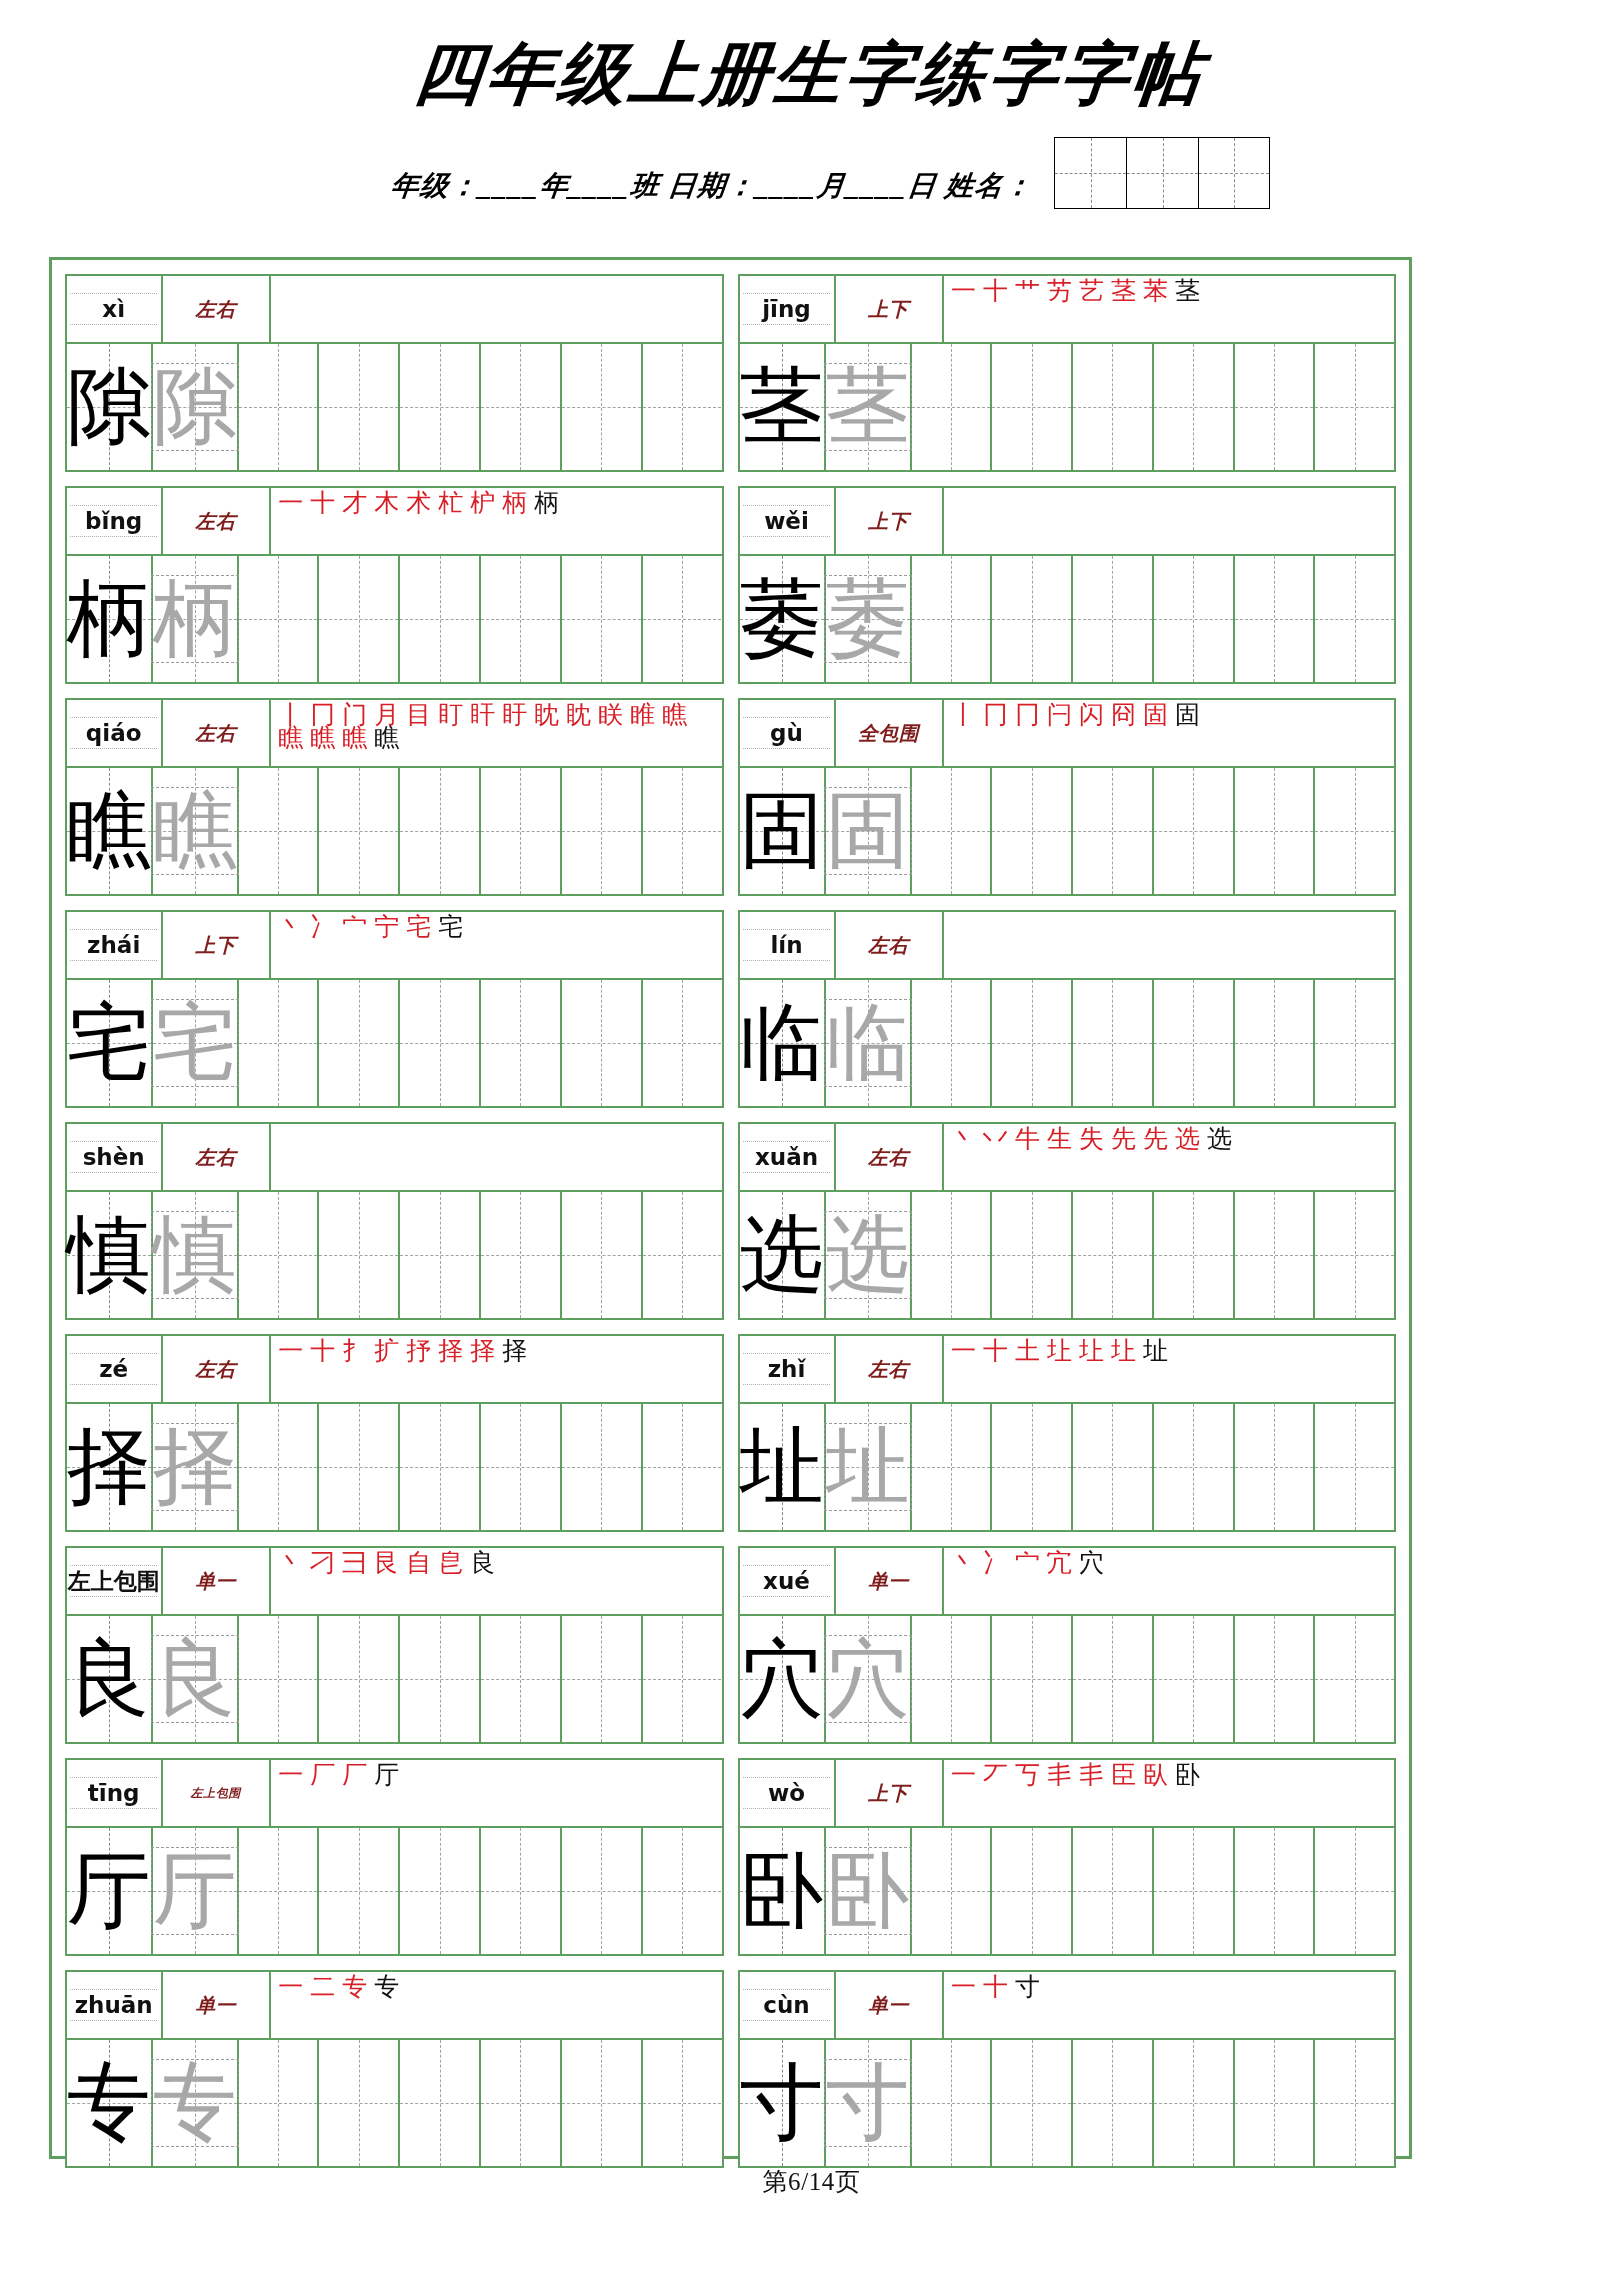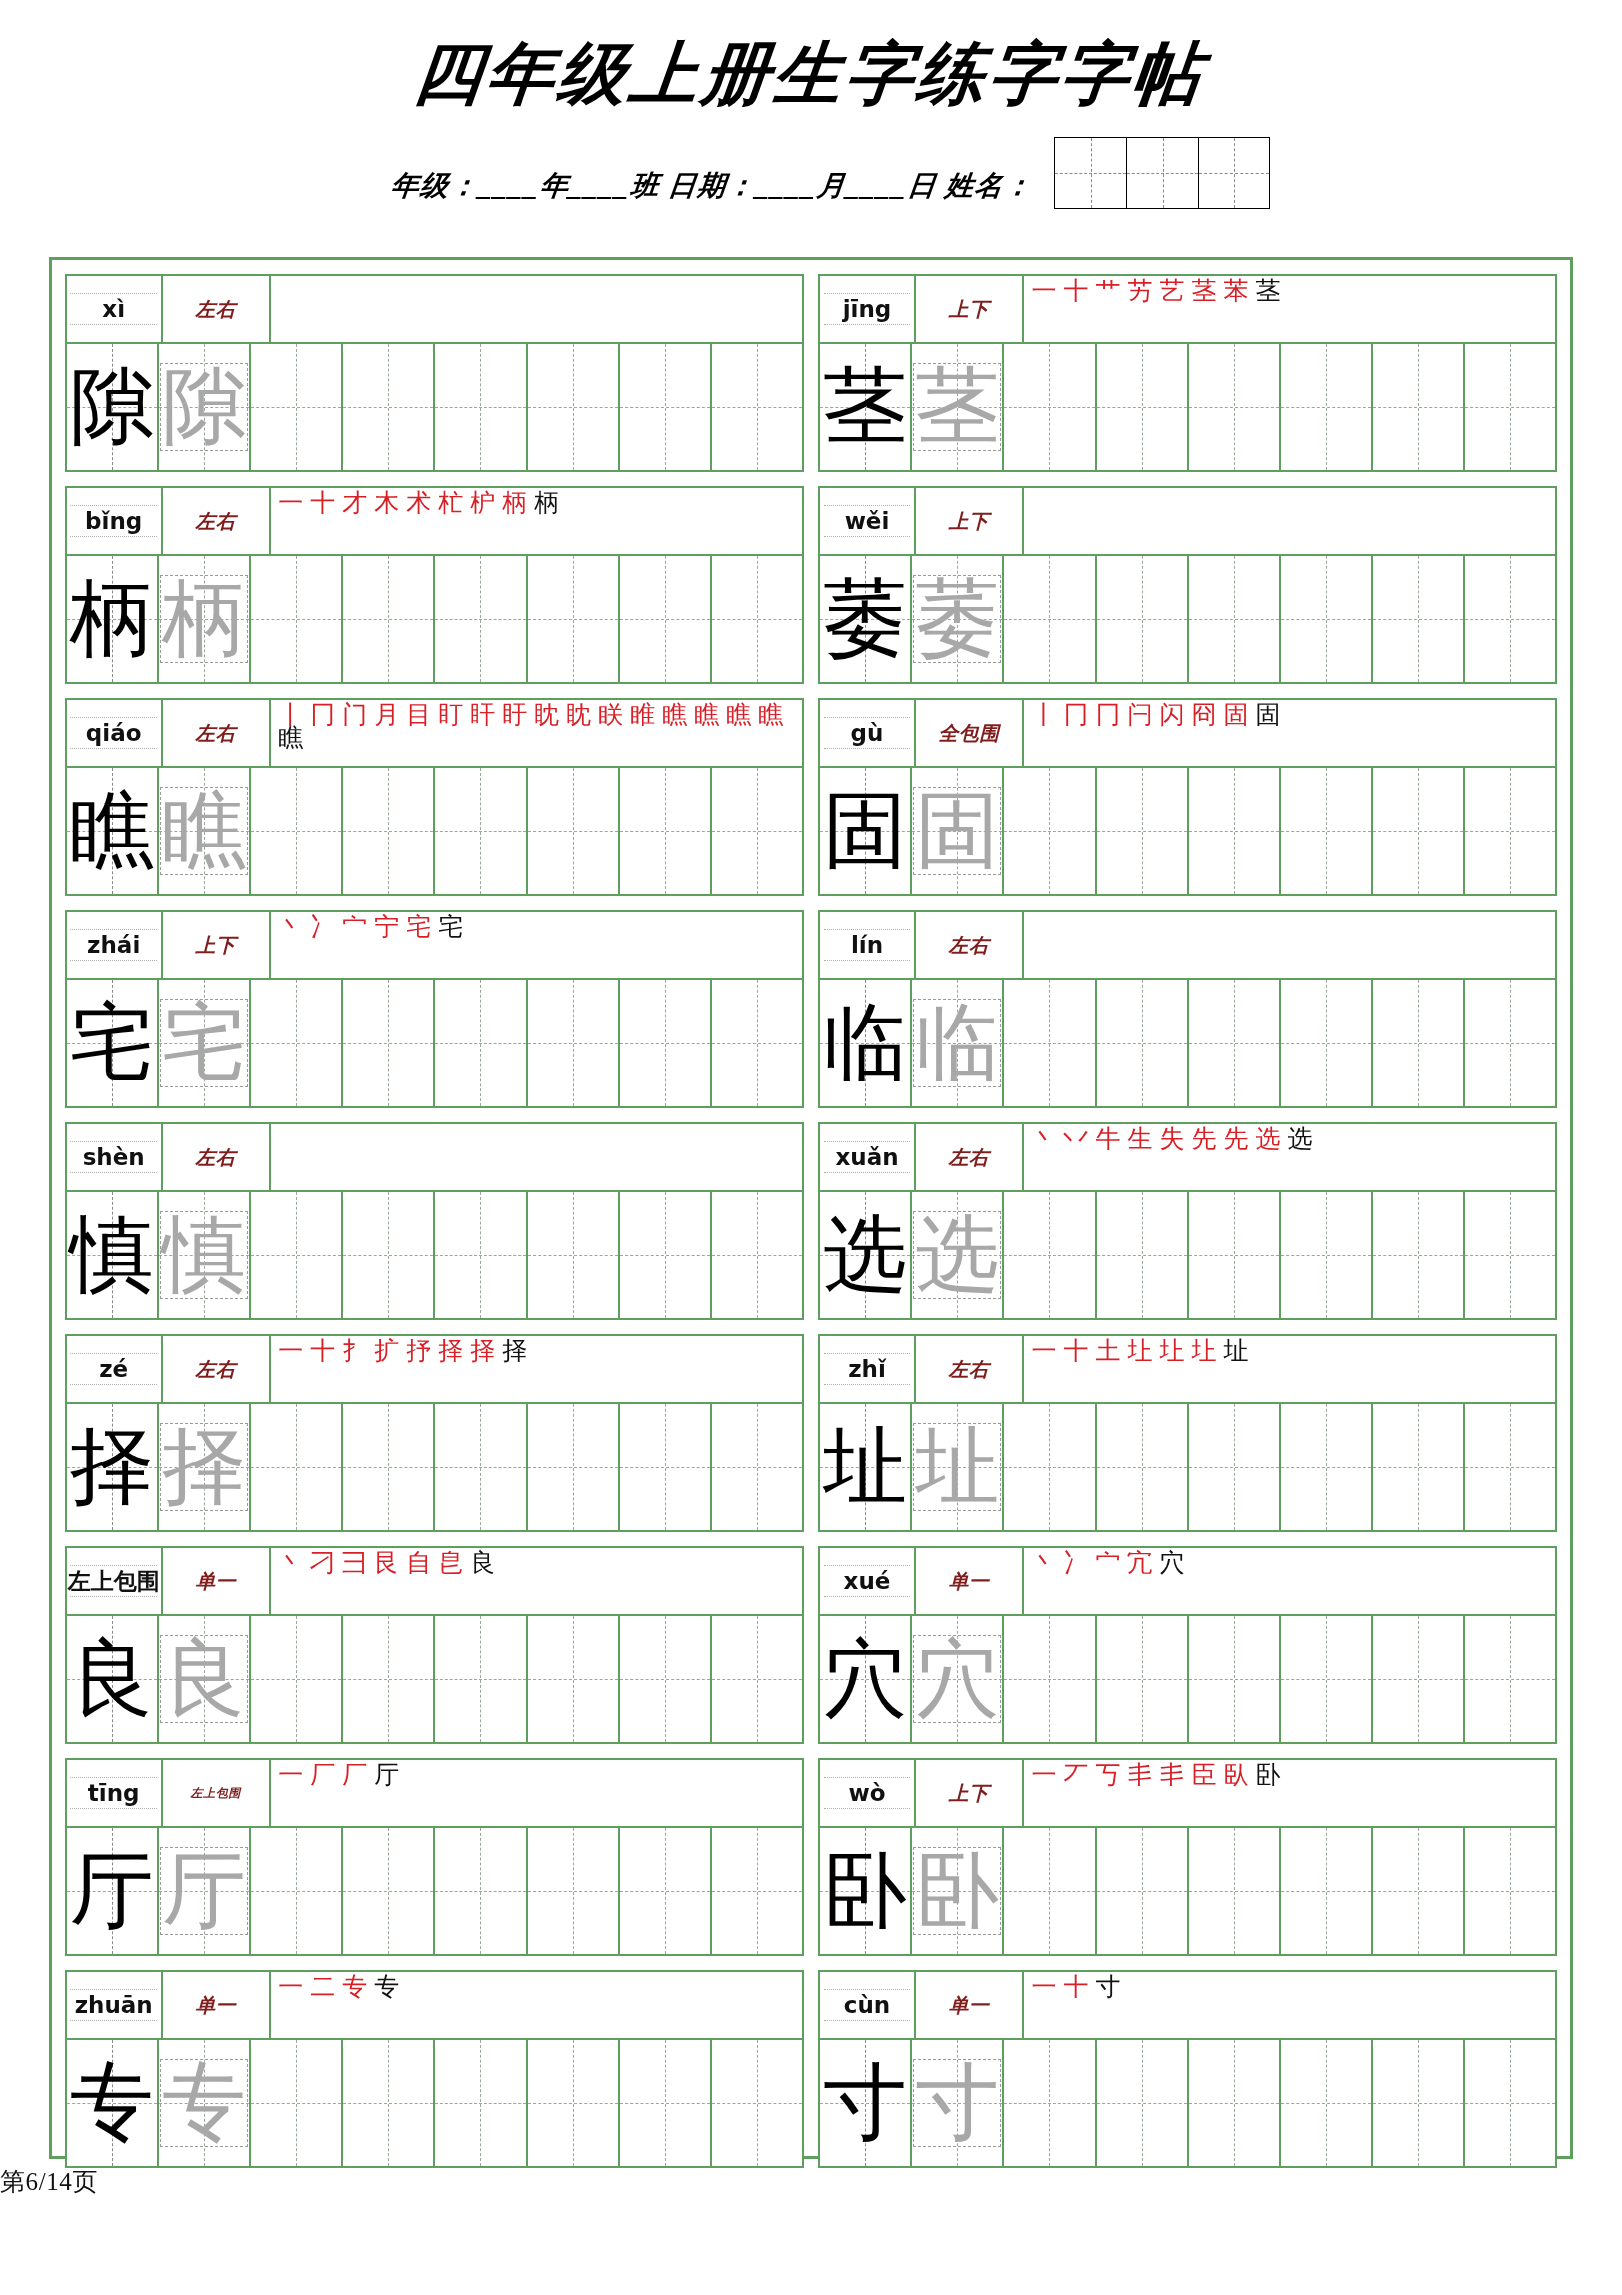--- a/index.html
+++ b/index.html
@@ -74,21 +74,21 @@
   .name-cell::after {
     top: 0; bottom: 0; left: 50%;
     border-left: 1.3px dashed #8a8a8a;
   }
 
   
   #sheet {
     position: absolute;
     left: 49px;
     top: 257px;
-    width: 1524px;
+    width: 1363px;
     height: 1902px;
     border: 3.2px solid #5e9e5e;
     box-sizing: border-box;
     background: #fff;
   }
   #sheet-inner {
     padding: 14px 12.7px;
     display: flex;
     gap: 14px;
   }
@@ -213,20 +213,21 @@
     color: #a8a8a8;
     outline: 1.3px dashed #9a9a9a;
     outline-offset: 1.3px;
   }
 
   
   #footer {
     position: absolute;
     left: 0; right: 0;
     top: 2165px;
+    text-align: center;
     font-size: 25px;
     color: #111;
     letter-spacing: 0.6px;
   }
 </style>
 </head>
 <body>
 
 <div id="header">
   <div id="title">四年级上册生字练字字帖</div>

